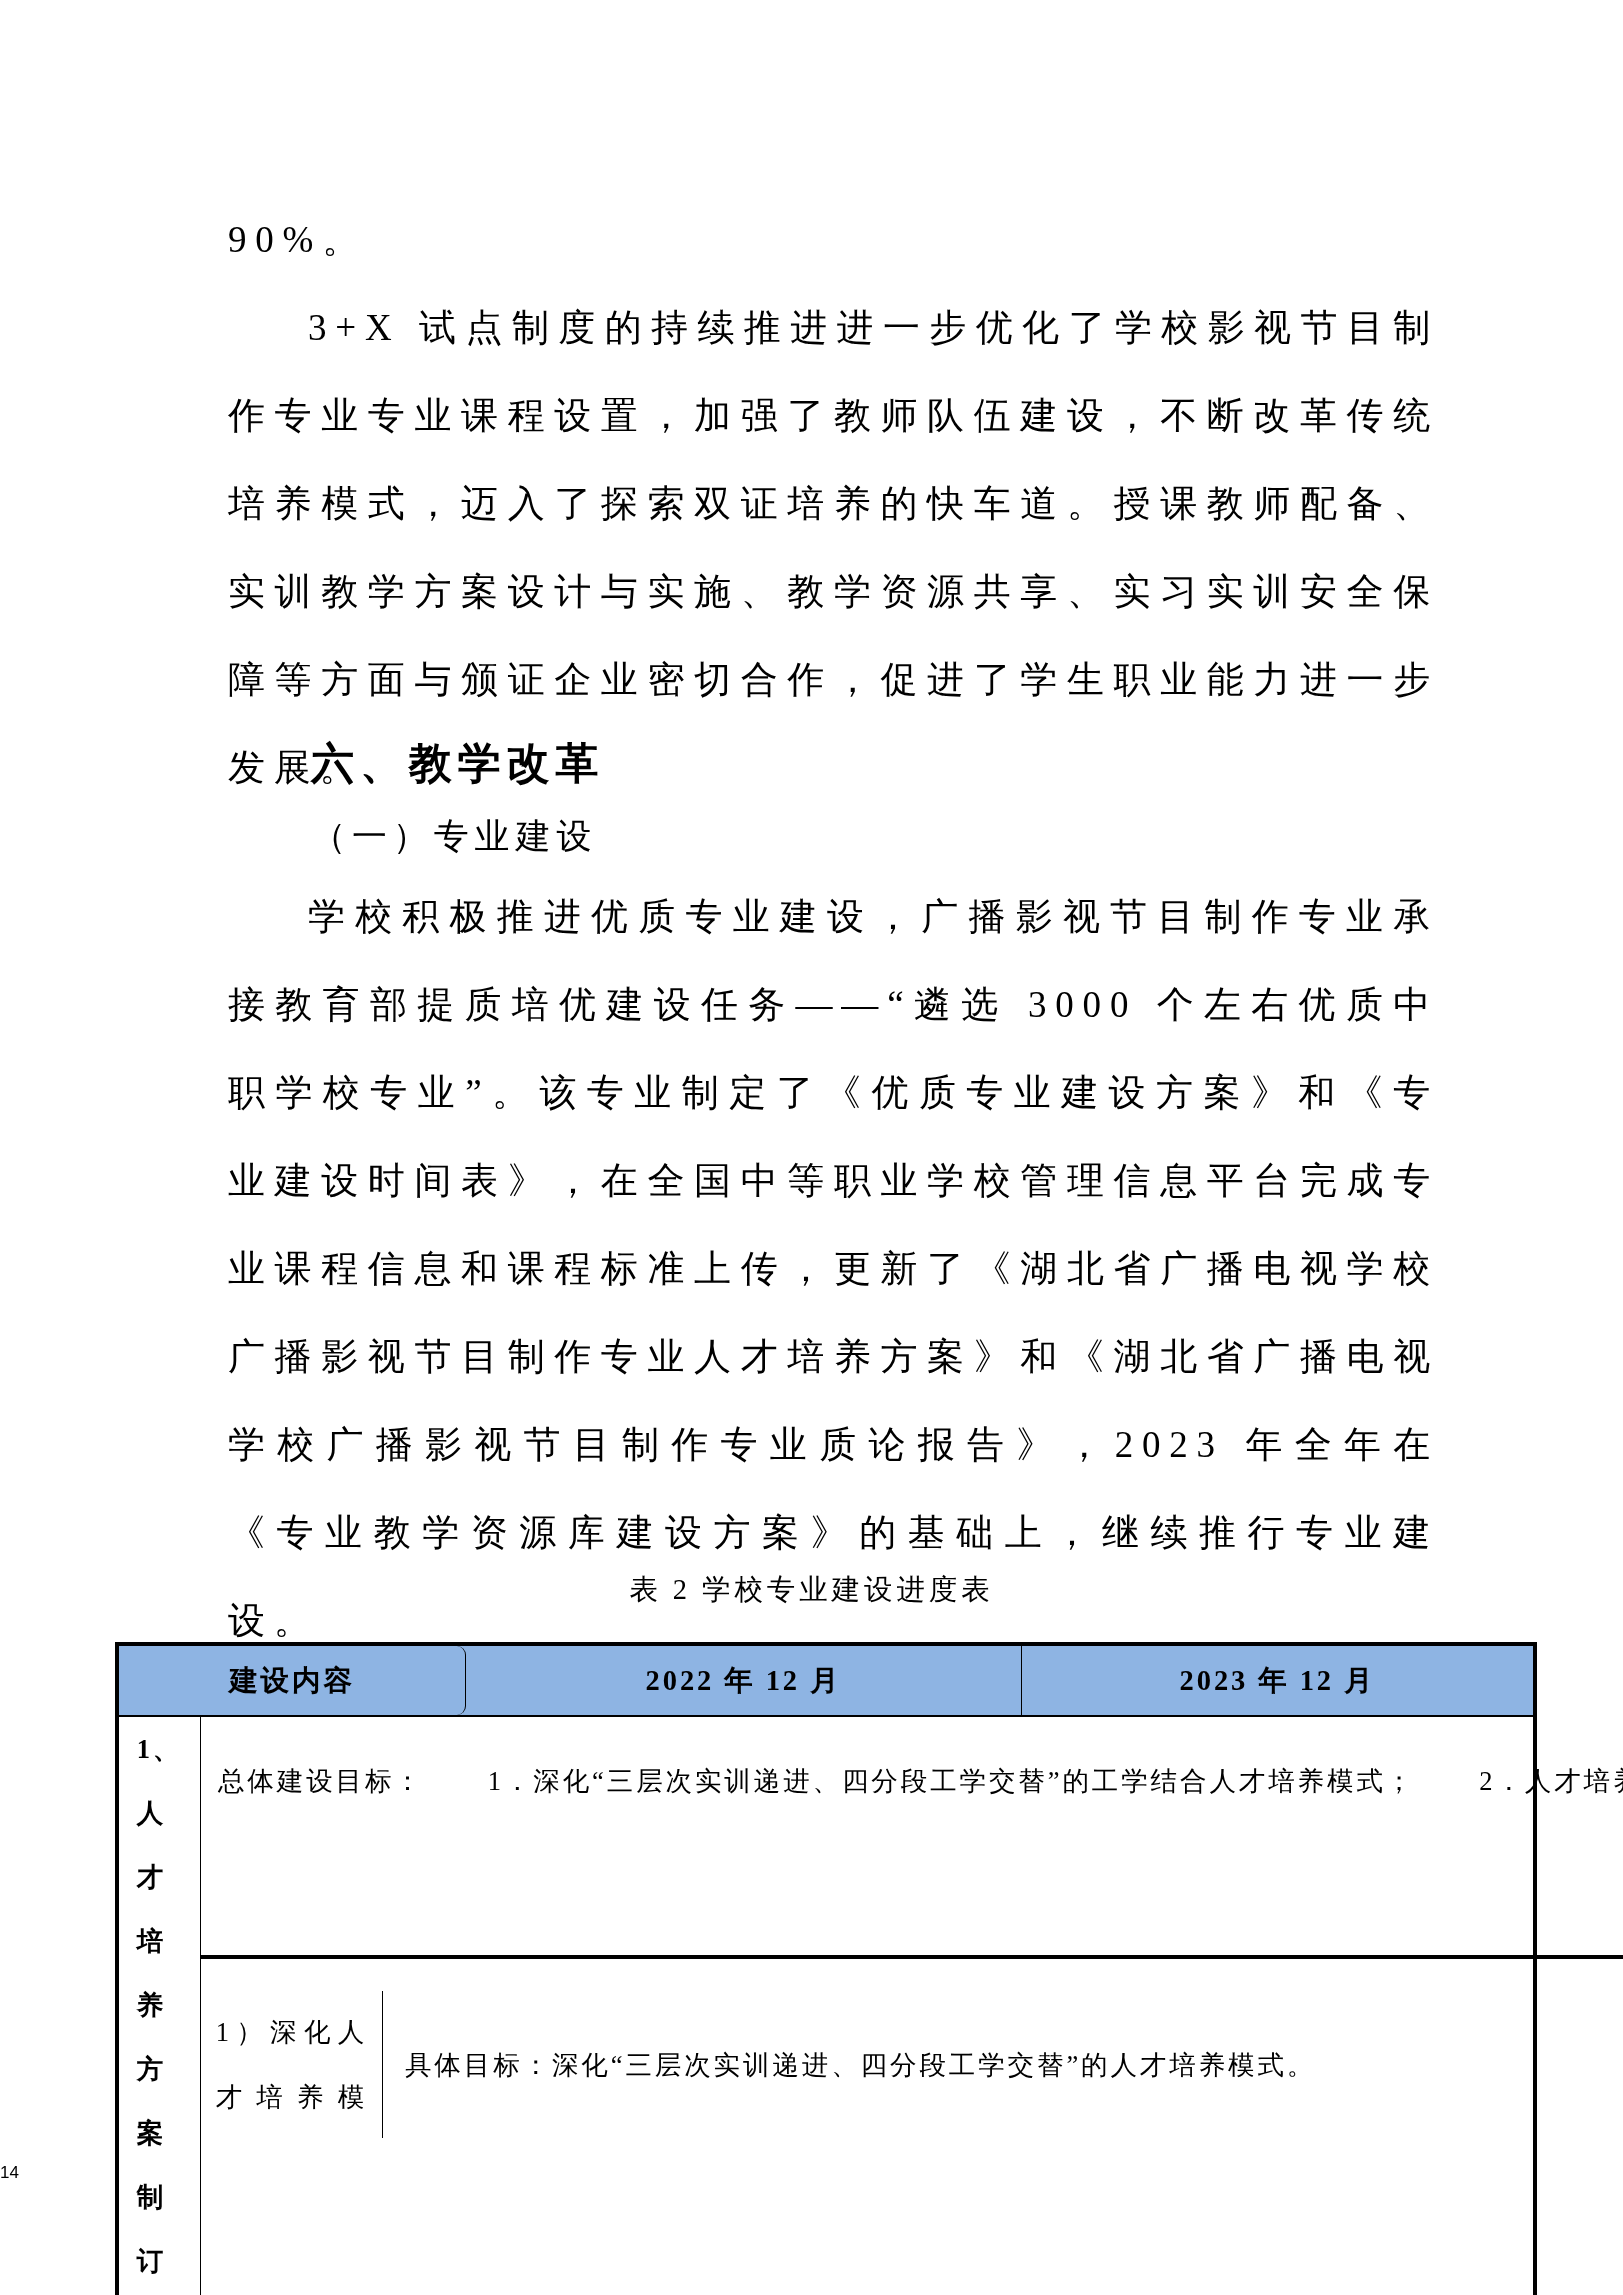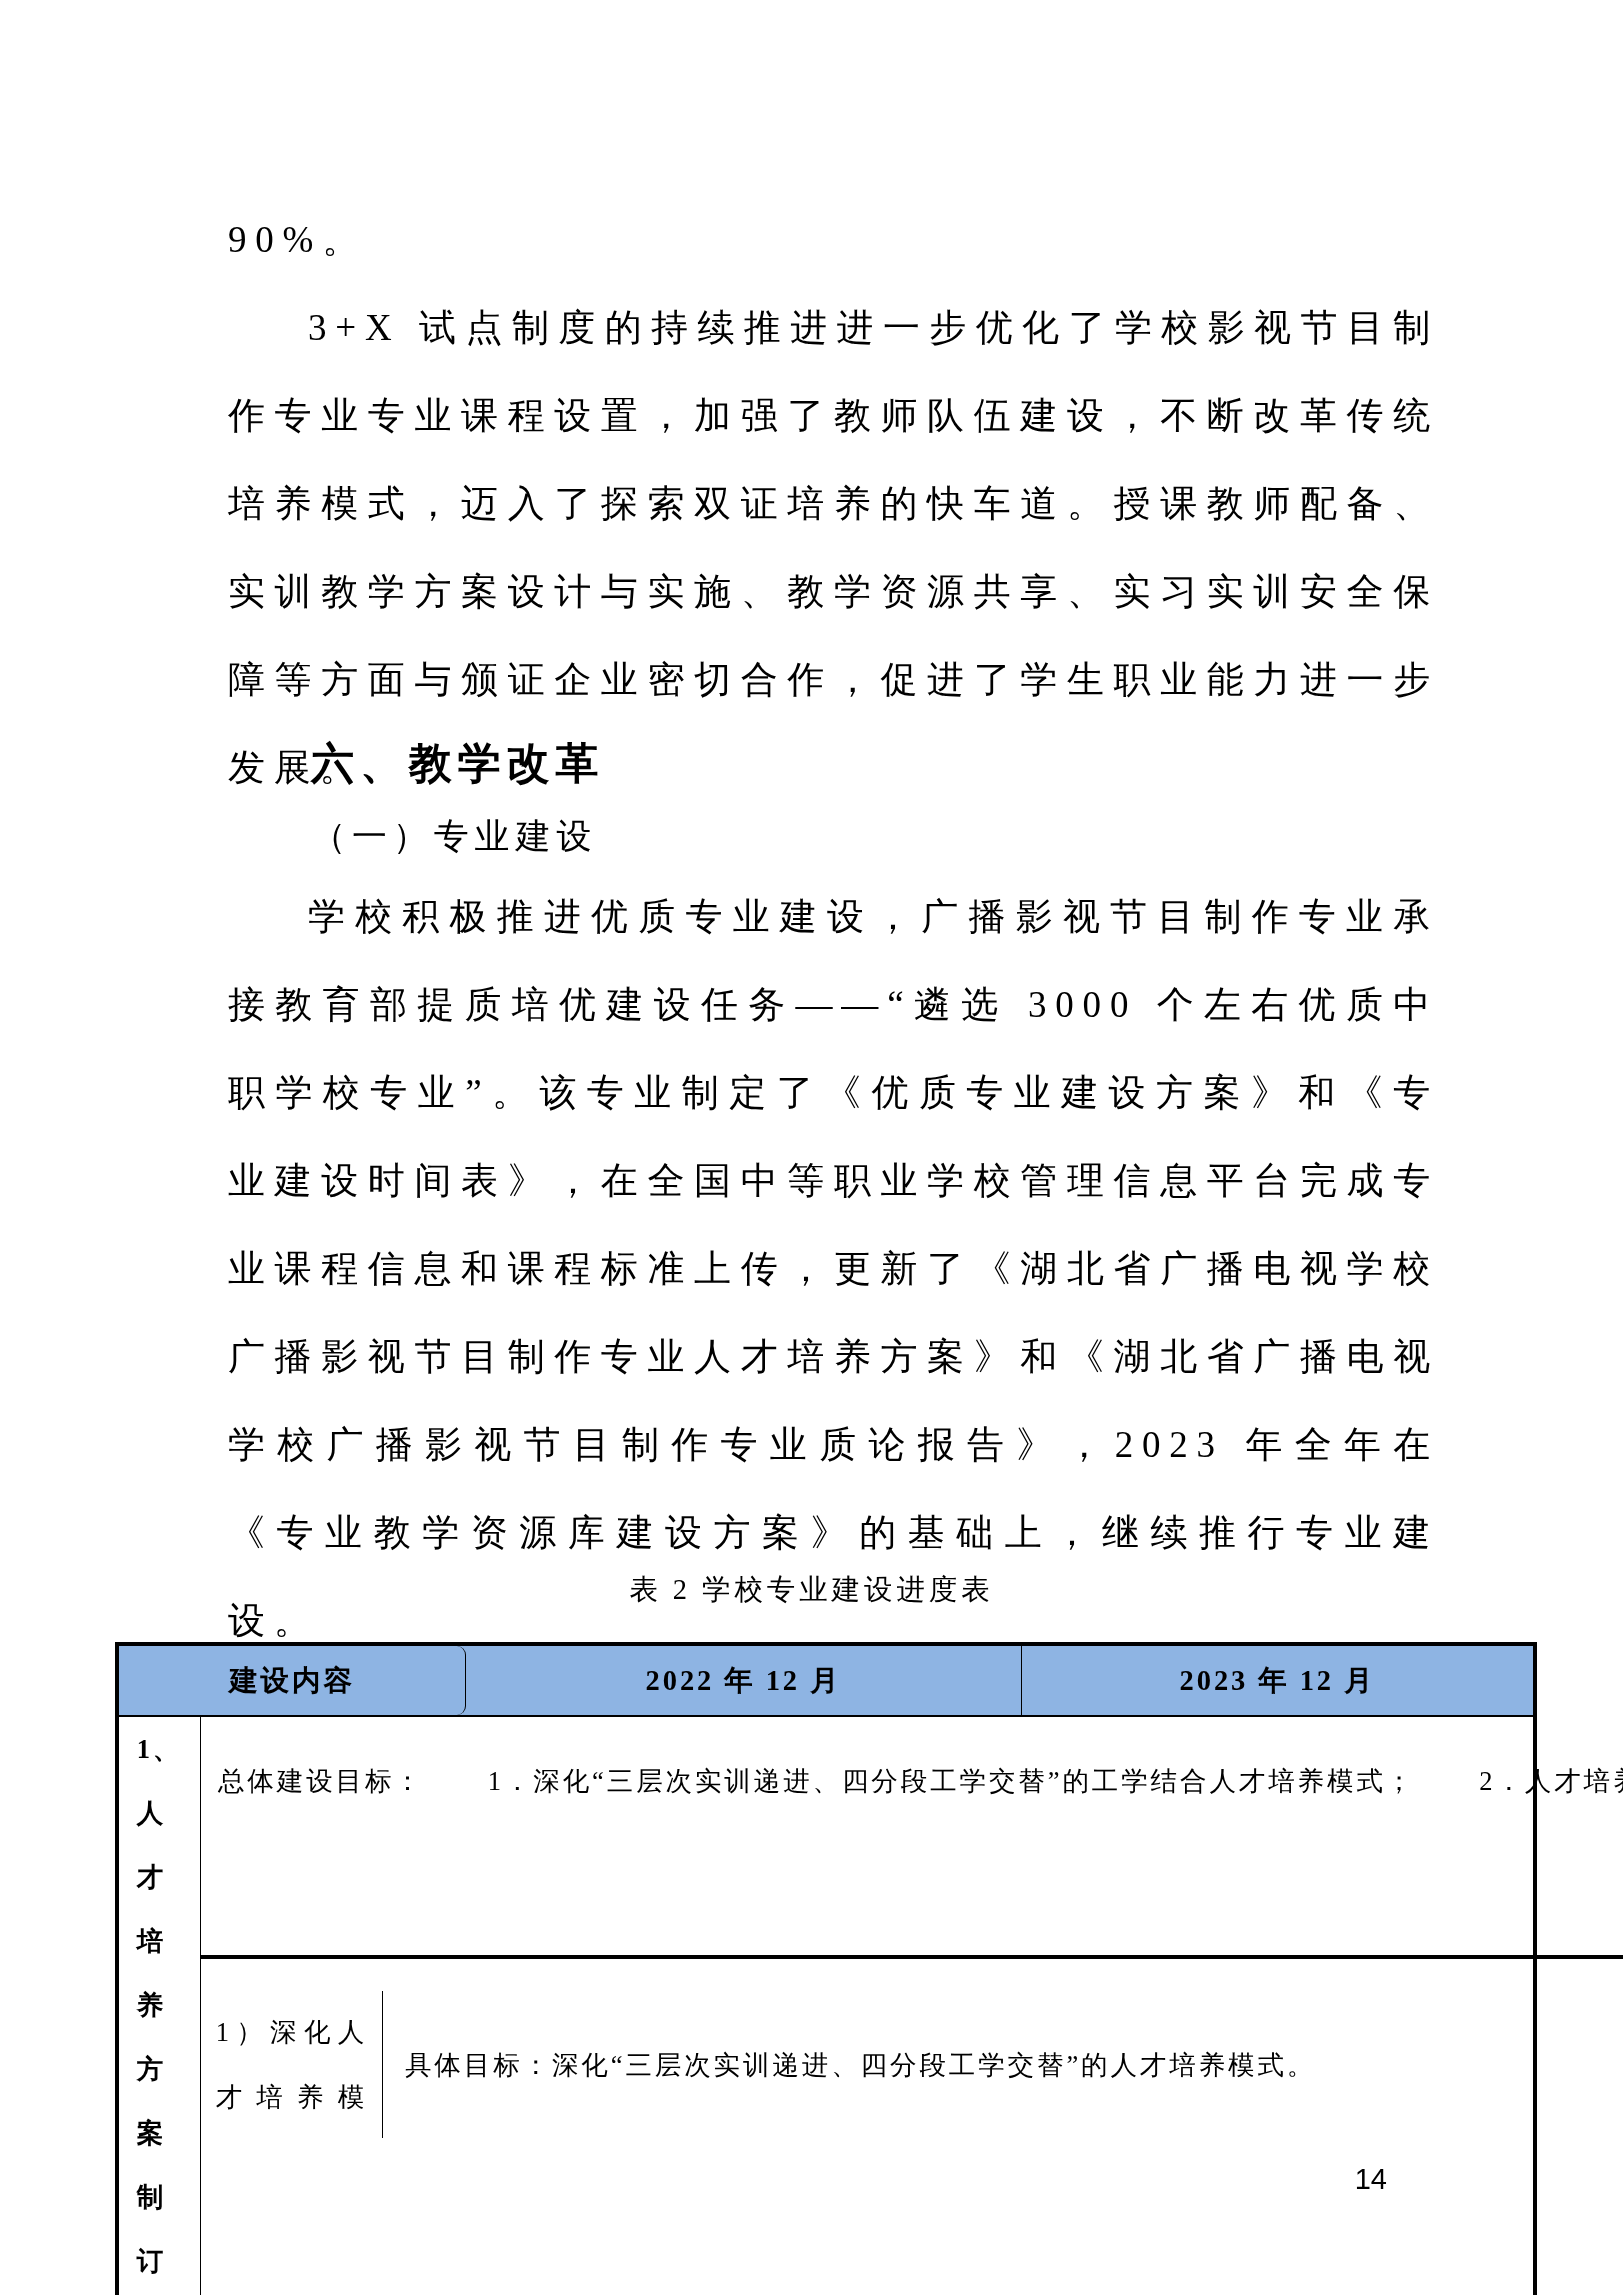--- a/index.html
+++ b/index.html
@@ -122,23 +122,23 @@
     display: flex;
     align-items: center;
     padding-left: 22px;
     white-space: nowrap;
   }
   .page-number {
     position: absolute;
     left: 0;
     top: 2163px;
     width: 1387px;
-    text-align: right;
+    text-align: left;
     font-family: "Liberation Sans", sans-serif;
-    font-size: 29px;
+    font-size: 17px;
   }
 </style>
 </head>
 <body>
 
 <div class="page">
 
   <p class="abs bodytext no-indent" style="top:184px">90%。</p>
 
   <p class="abs bodytext" style="top:272px">3+X 试点制度的持续推进进一步优化了学校影视节目制作专业专业课程设置，加强了教师队伍建设，不断改革传统培养模式，迈入了探索双证培养的快车道。授课教师配备、实训教学方案设计与实施、教学资源共享、实习实训安全保障等方面与颁证企业密切合作，促进了学生职业能力进一步发展。</p>

